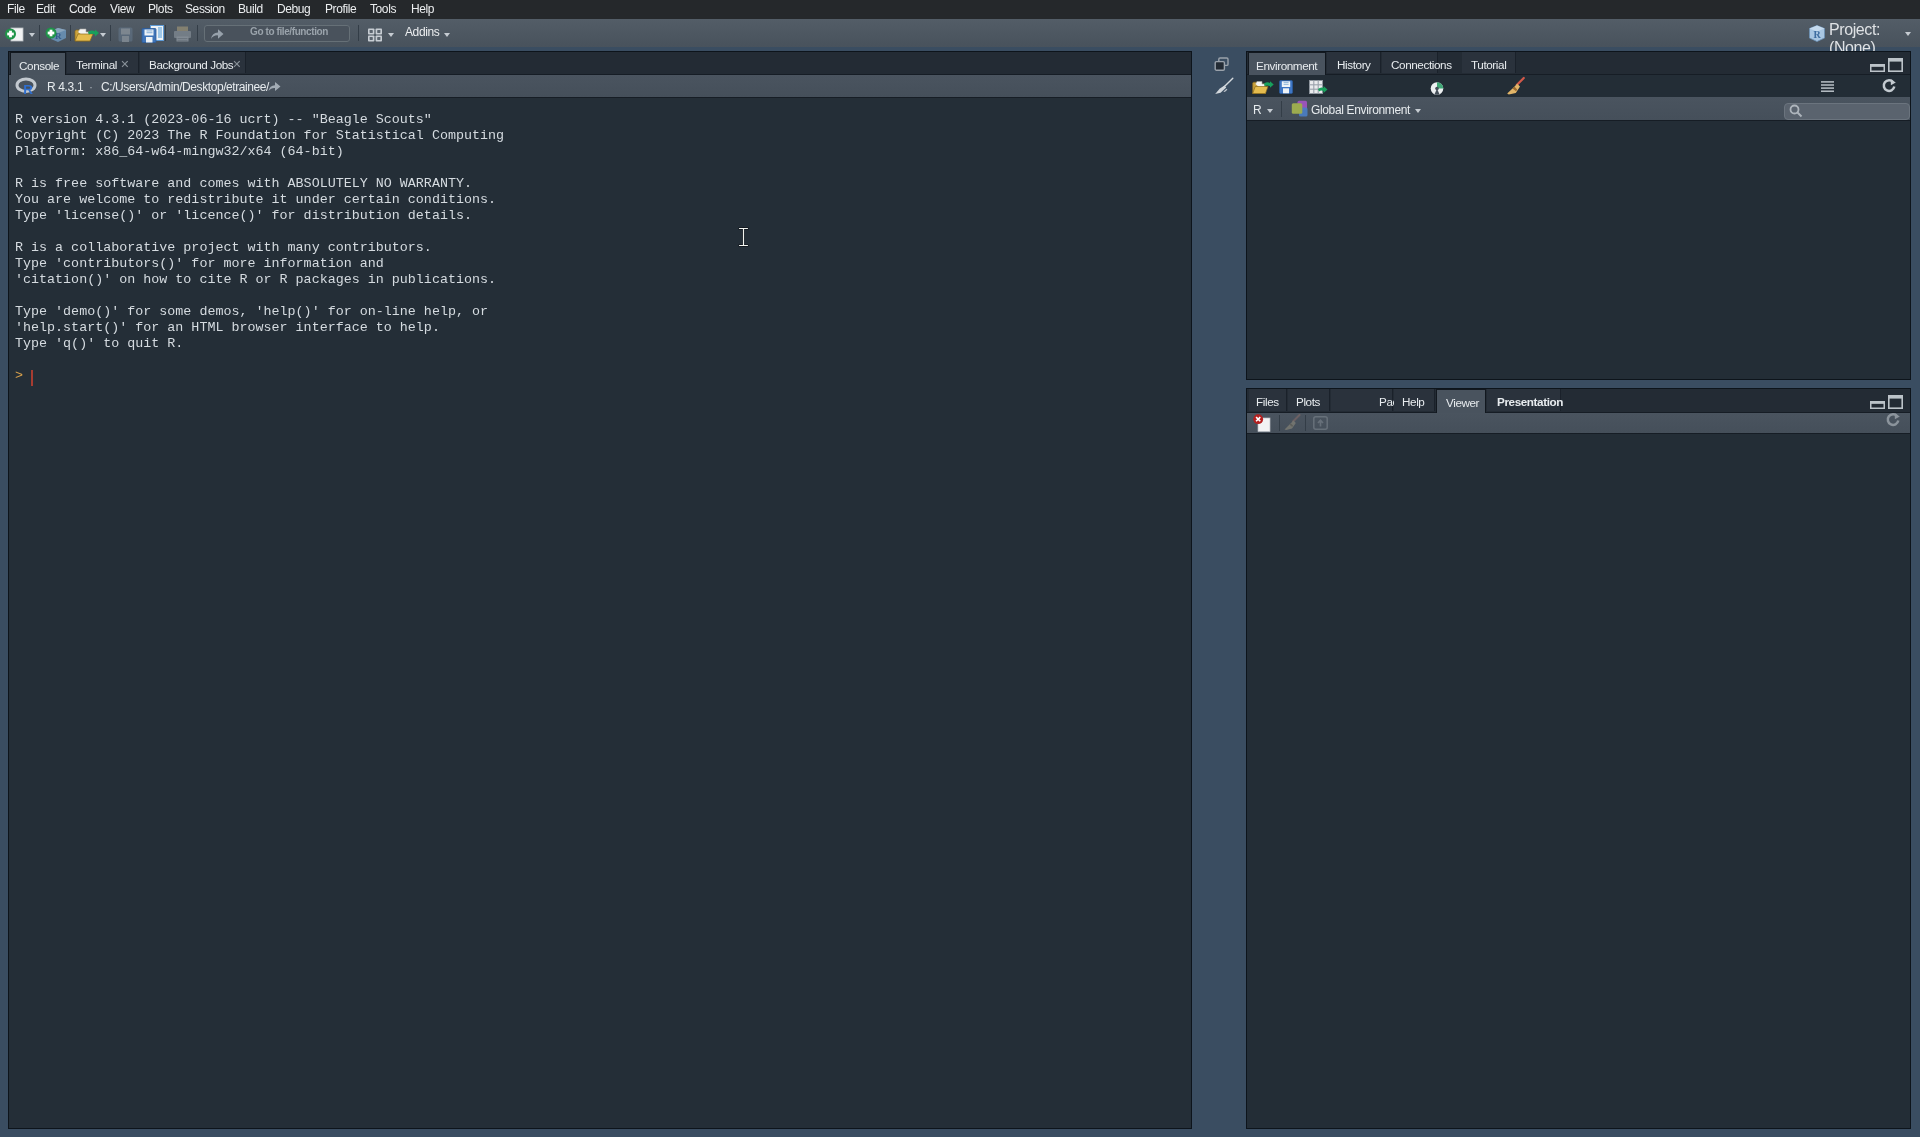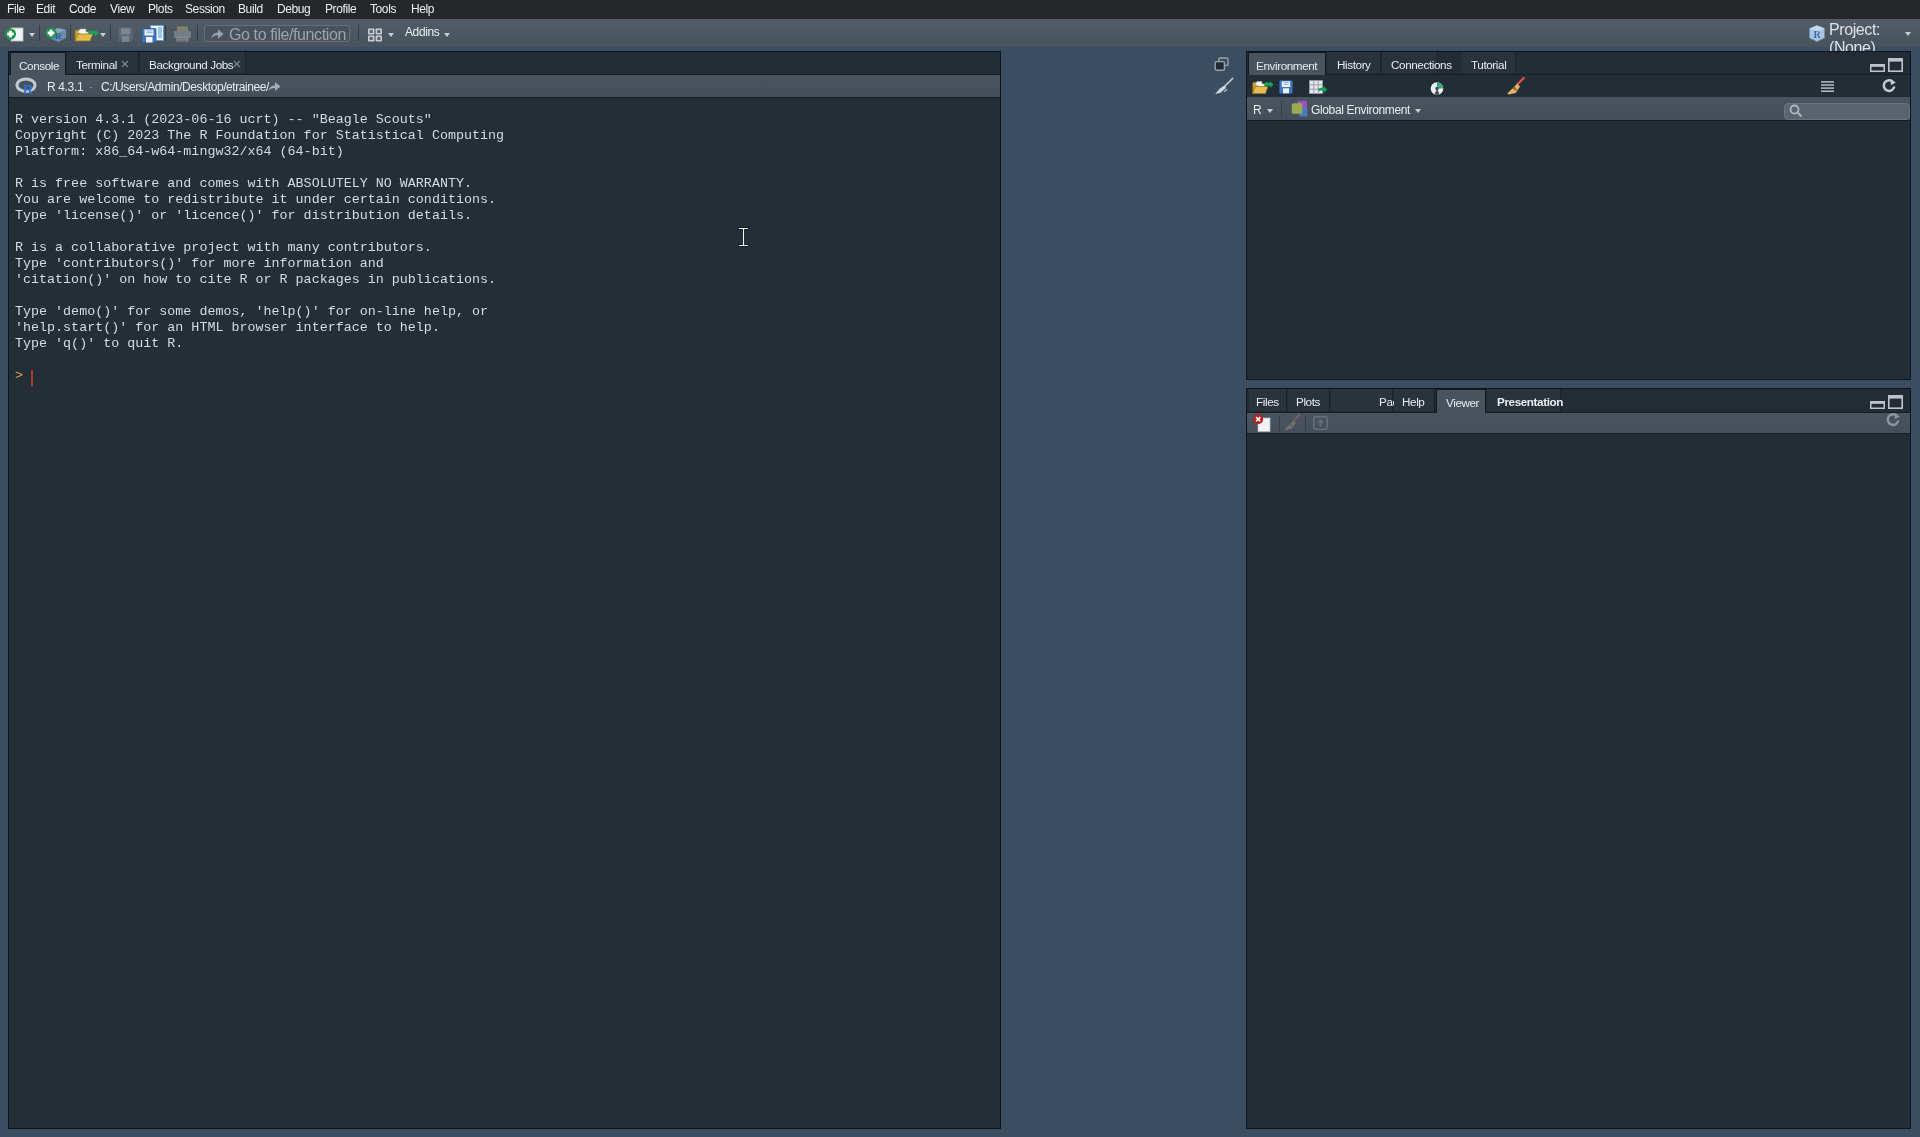--- a/index.html
+++ b/index.html
@@ -43,26 +43,26 @@
   <div class="tsep" style="left:110px"></div>
   <div class="tsep" style="left:165px"></div>
   <div class="tsep" style="left:197px"></div>
   <div class="tsep" style="left:358px"></div>
   <div class="dd" style="left:29px; top:14px"></div>
   <div class="dd" style="left:100px; top:14px"></div>
   <div class="dd" style="left:388px; top:14px"></div>
   <div class="dd" style="left:444px; top:14px"></div>
   <div class="dd" style="left:1905px; top:13px"></div>
   <div class="abs" style="left:204px; top:6px; width:146px; height:17px; background:#49525c; border:1px solid #667077; border-radius:3px;"></div>
-  <span class="abs g" style="left:229px; top:7px; font-size:16px; letter-spacing:-0.4px;">Go to file/function</span>
+  <span class="abs g" style="left:250px; top:7px; font-size:10px; letter-spacing:-0.4px;font-weight:bold;">Go to file/function</span>
   <span class="abs" style="left:405px; top:6px; font-size:12px; letter-spacing:-0.4px; color:#eceef0;">Addins</span>
   <span class="abs" style="left:1829px; top:2px; font-size:16px; letter-spacing:-0.4px; color:#dfe2e5;">Project: (None)</span>
 </div>
 
-<div class="panel" id="consolePanel" style="left:8px; top:51px; width:993px; height:1078px;">
+<div class="panel" id="consolePanel" style="left:8px; top:51px; width:1184px; height:1078px;">
   <div class="tabstrip" style="height:23px; border-bottom:1px solid #161d25;">
     <div class="tab active" style="left:1px; width:56px;">
         <span class="lbl" style="left:8px">Console</span>
       </div>
     <div class="tab" style="left:58px; width:72px;">
         <span class="lbl" style="left:9px">Terminal</span>
         <span class="x" style="right:9px">✕</span>
       </div>
     <div class="tab" style="left:131px; width:106px;">
         <span class="lbl" style="left:9px">Background Jobs</span>

